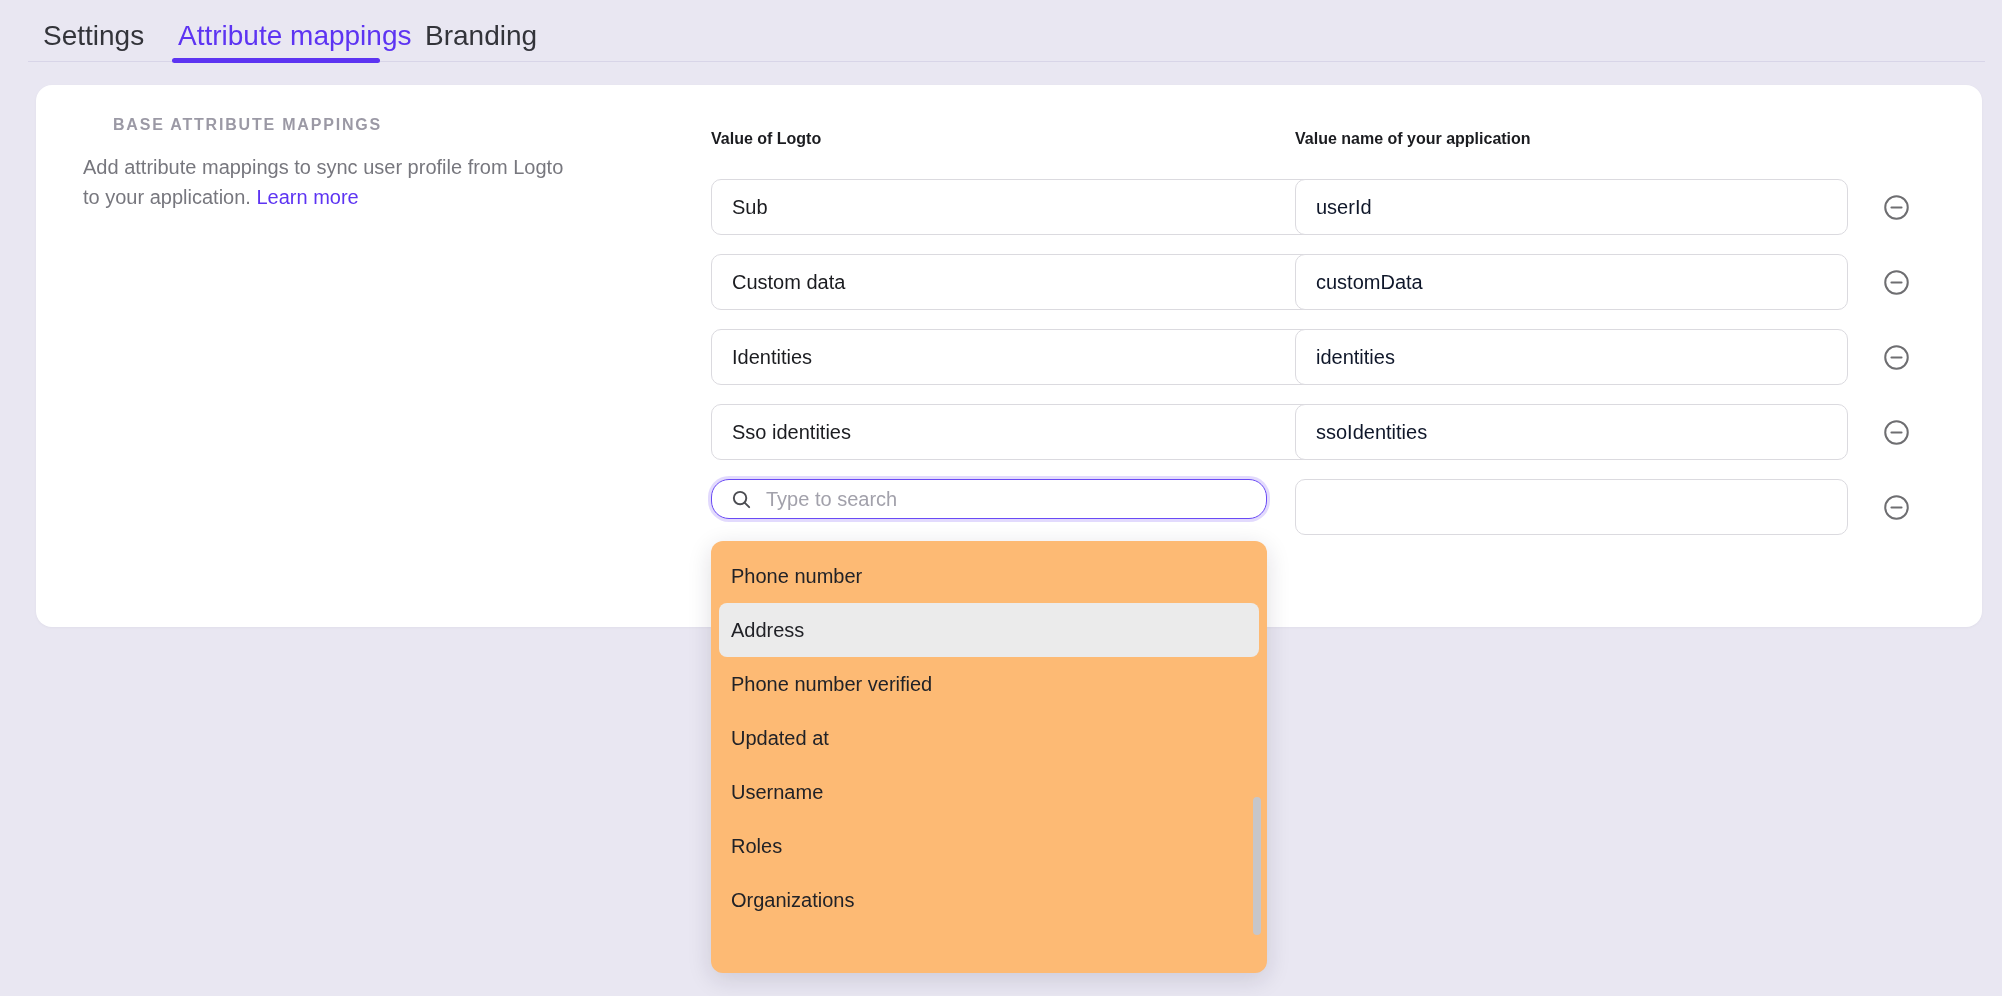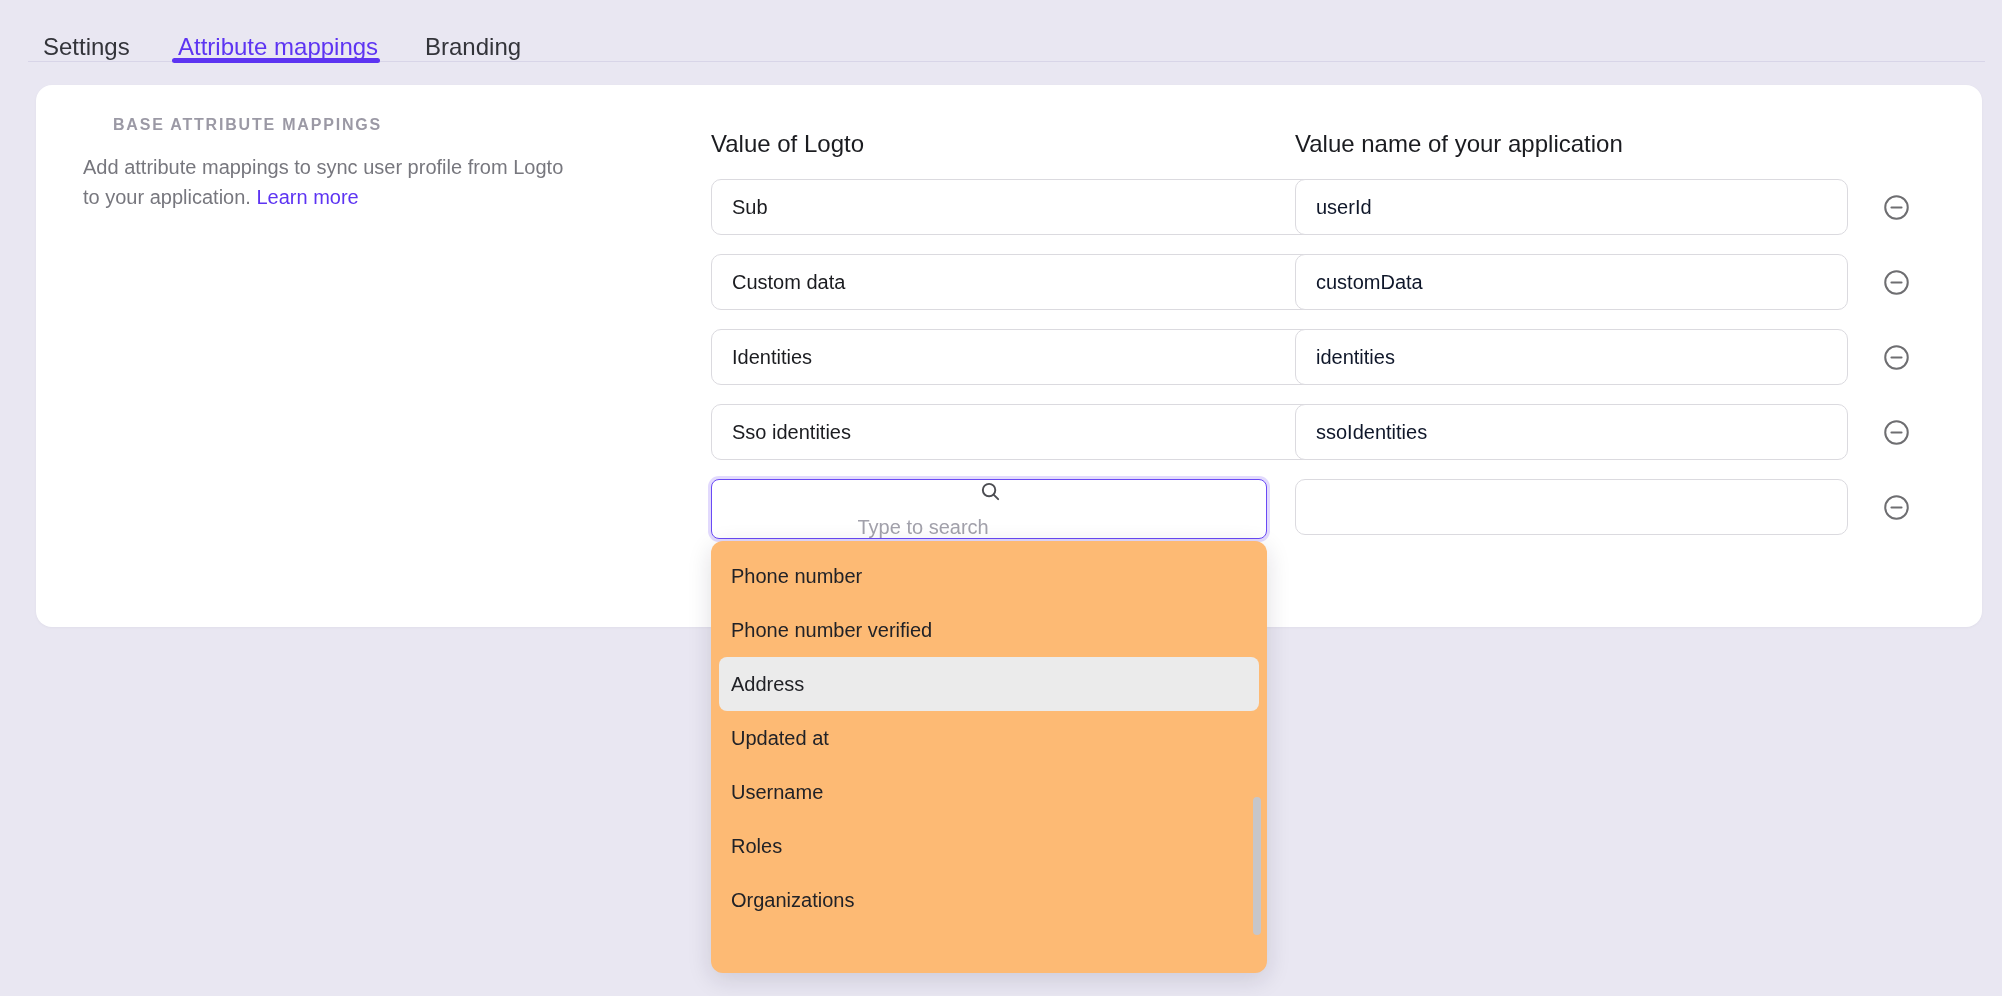--- a/index.html
+++ b/index.html
@@ -8,23 +8,23 @@
     position: relative;
     background: #e9e7f2;
     font-family: "Liberation Sans", sans-serif;
     overflow: hidden;
     color: #1b1c20;
   }
 
   
   .tabbar { position: absolute; top: 0; left: 0; width: 2002px; height: 62px; }
   .tab {
-    position: absolute; top: 16px; height: 62px;
+    position: absolute; top: 5px; height: 62px;
     display: flex; align-items: center;
-    font-size: 24px; font-weight: 500; color: #33343a; cursor: pointer;
+    font-size: 28px; font-weight: 500; color: #33343a; cursor: pointer;
   }
   .tab.active { color: #5d34f2; }
   .tab-settings { left: 43px; }
   .tab-attribute-mappings { left: 178px; }
   .tab-branding { left: 425px; }
   .tab-underline {
     position: absolute; left: 172px; top: 58px; width: 208px; height: 5px;
     background: #5d34f2; border-radius: 3px; z-index: 2;
   }
   .tab-separator {
@@ -44,21 +44,21 @@
     font-size: 16px; font-weight: 700; letter-spacing: 1.8px; color: #9b99a5; margin-left: 30px;
   }
   .section-desc {
     position: absolute; left: 83px; top: 152px; width: 490px;
     font-size: 20px; line-height: 30px; color: #77777e;
   }
   .learn-more-link { color: #5d34f2; cursor: pointer; text-decoration: none; }
 
   .col-header {
     position: absolute; top: 130px;
-    font-size: 24px; font-weight: 400; color: #1b1c20;
+    font-size: 16px; font-weight: 700; color: #1b1c20;
   }
   .col-header.left { left: 711px; }
   .col-header.right { left: 1295px; }
 
   
   .select-box {
     position: absolute; left: 711px; width: 632px; height: 56px;
     background: #fff; border: 1px solid #dbdadf; border-radius: 10px;
     display: flex; align-items: center; padding: 0 18px 0 20px;
     font-size: 20px; color: #1b1c20; cursor: pointer;
@@ -77,24 +77,24 @@
   }
 
   .row-0 { top: 179px; } .row-0-icon { top: 194px; }
   .row-1 { top: 254px; } .row-1-icon { top: 269px; }
   .row-2 { top: 329px; } .row-2-icon { top: 344px; }
   .row-3 { top: 404px; } .row-3-icon { top: 419px; }
   .row-4 { top: 479px; } .row-4-icon { top: 494px; }
 
   
   .search-box {
-    position: absolute; left: 711px; top: 479px; width: 556px; height: 60px;
-    background: #fff; border: 1px solid #6a4af5; border-radius: 8px;
+    position: absolute; left: 711px; top: 479px; width: 556px; height: 40px;
+    background: #fff; border: 1px solid #6a4af5; border-radius: 18px;
     box-shadow: 0 0 0 3px rgba(93, 52, 242, 0.18);
-    display: flex; align-items: center; padding: 0 16px 0 18px; gap: 13px; flex-direction: column;
+    display: flex; align-items: center; padding: 0 16px 0 18px; gap: 13px;
   }
   .search-box input {
     flex: 1; border: none; outline: none; font-size: 20px; color: #1b1c20;
     font-family: "Liberation Sans", sans-serif; background: transparent;
   }
   .search-box input::placeholder, .text-input::placeholder { color: #a2a1ab; }
 
   
   .dropdown {
     position: absolute; left: 711px; top: 541px; width: 556px; height: 432px;
@@ -223,20 +223,20 @@
   <span>
     <svg width="27" height="27" viewBox="0 0 24 24" fill="none">
         <circle cx="12" cy="12" r="10" stroke="#6e6e71" stroke-width="1.8"></circle>
         <path d="M7.5 12h9" stroke="#6e6e71" stroke-width="1.8" stroke-linecap="round"></path>
       </svg>
   </span>
 </button>
 
 <div class="dropdown">
   <div class="dropdown-item">Phone number</div>
+  <div class="dropdown-item highlighted">Address</div>
   <div class="dropdown-item">Phone number verified</div>
-  <div class="dropdown-item highlighted">Address</div>
   <div class="dropdown-item">Updated at</div>
   <div class="dropdown-item">Username</div>
   <div class="dropdown-item">Roles</div>
   <div class="dropdown-item">Organizations</div>
   <div class="dropdown-scrollbar"></div>
 </div>
 
 </body></html>

